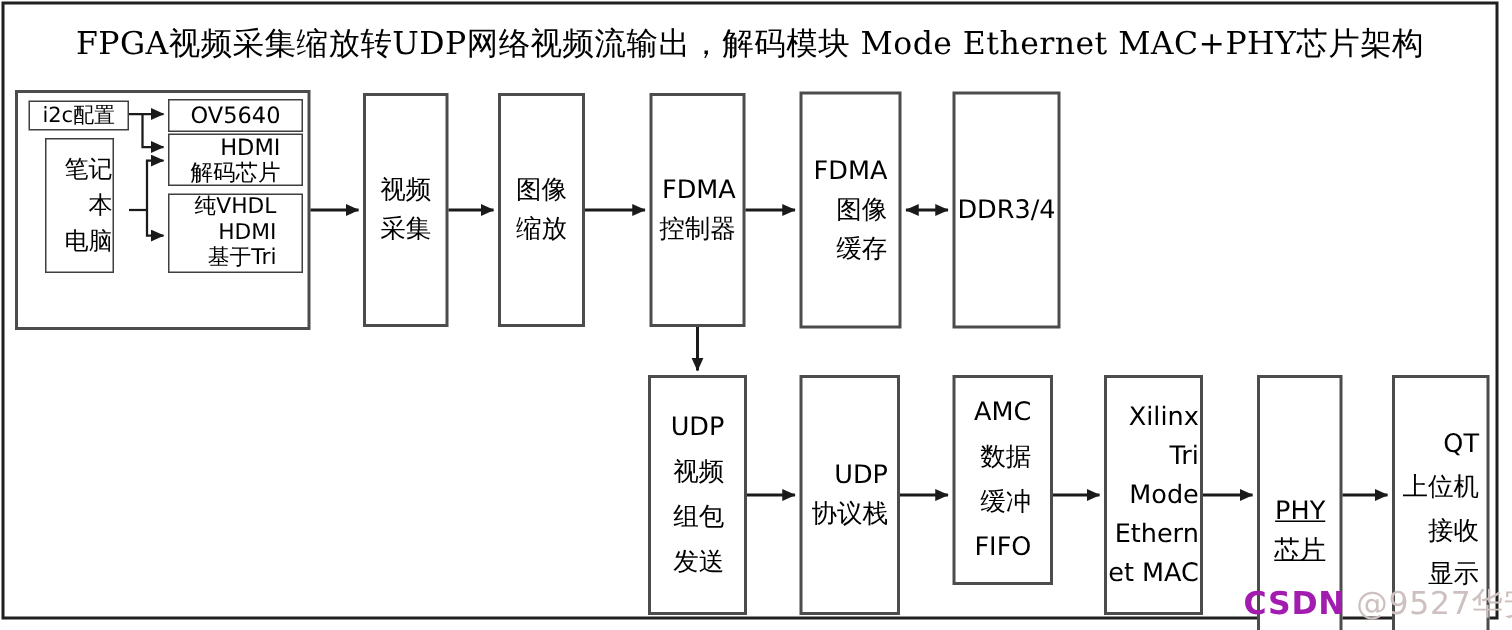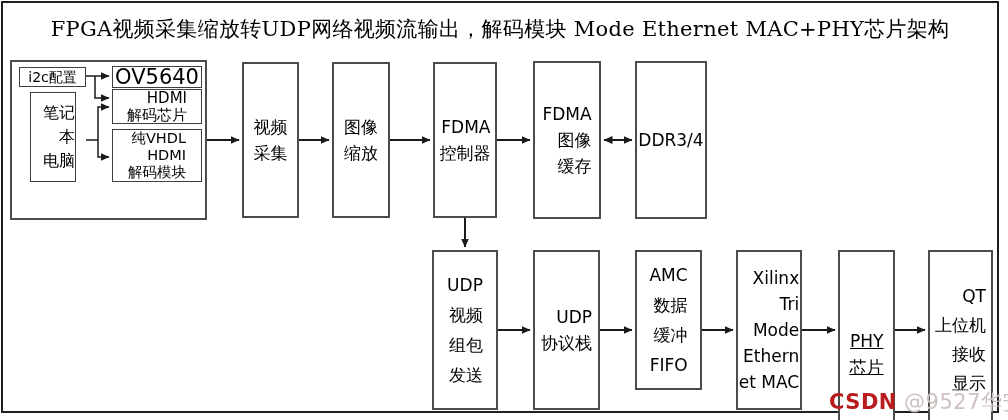--- a/index.html
+++ b/index.html
@@ -29,21 +29,21 @@
     display:flex;align-items:center;justify-content:center;
     text-align:right;
     white-space:pre-line;
     box-sizing:border-box;
     font-size:17px;line-height:26px;
   }
   .thin{border-width:1px;border-color:#3f3f3f;}
   
   #grp-source{position:absolute;left:10px;top:60px;width:197px;height:160px;border:2px solid #4c4c4c;box-sizing:border-box;background:#fff;}
   #b-i2c    {left:19px;top:67px;width:67px;height:20px;font-size:14px;line-height:16px;}
-  #b-ov5640 {left:112px;top:66px;width:90px;height:22px;font-size:21px;line-height:17px;}
+  #b-ov5640 {left:112px;top:66px;width:90px;height:22px;font-size:15px;line-height:17px;}
   #b-hdmichip{left:112px;top:89px;width:90px;height:35px;font-size:15px;line-height:17px;}
   #b-laptop {left:30px;top:92px;width:46px;height:90px;font-size:16px;line-height:24px;}
   #b-vhdl   {left:112px;top:129px;width:90px;height:53px;font-size:14.5px;line-height:17px;}
   #b-colorbar{left:19px;top:188px;width:183px;height:23px;font-size:15px;line-height:17px;}
   
   #b-capture{left:242px;top:62px;width:57px;height:156px;}
   #b-scale  {left:332px;top:62px;width:58px;height:156px;}
   #b-fdmactl{left:433px;top:62px;width:64px;height:156px;}
   #b-fdmabuf{left:533px;top:61px;width:68px;height:158px;}
   #b-ddr    {left:635px;top:61px;width:72px;height:158px;}
@@ -52,42 +52,42 @@
   #b-udpstack{left:533px;top:250px;width:67px;height:160px;}
   #b-amcfifo{left:635px;top:250px;width:67px;height:140px;line-height:30px;}
   #b-trimac {left:736px;top:250px;width:66px;height:160px;line-height:26px;}
   #b-phy    {left:838px;top:250px;width:57px;height:208px;text-decoration:underline;}
   #b-qthost {left:928px;top:250px;width:65px;height:180px;line-height:29px;}
   #wires{position:absolute;left:0;top:0;pointer-events:none;}
   #watermark{
     position:absolute;left:829px;top:388px;
     font-size:21px;letter-spacing:.5px;white-space:nowrap;
   }
-  #watermark .wm-logo{color:#b91c1c;font-weight:bold;}
+  #watermark .wm-logo{color:#a21caf;font-weight:bold;}
   #watermark .wm-user{color:#cfc0c0;}
 </style>
 </head>
 <body>
 
 <div id="stage">
 
   <div id="frame"></div>
 
   <div id="title">FPGA视频采集缩放转UDP网络视频流输出，解码模块 Mode Ethernet MAC+PHY芯片架构</div>
 
   <div id="grp-source"></div>
   <div class="box thin" id="b-i2c">i2c配置</div>
   <div class="box thin" id="b-ov5640">OV5640</div>
   <div class="box thin" id="b-hdmichip">HDMI
 解码芯片</div>
   <div class="box thin" id="b-laptop">笔记本
 电脑</div>
   <div class="box thin" id="b-vhdl">纯VHDL
 HDMI
-解码模块</div>
+基于Tri</div>
 
   <div class="box" id="b-capture">视频
 采集</div>
   <div class="box" id="b-scale">图像
 缩放</div>
   <div class="box" id="b-fdmactl">FDMA
 控制器</div>
   <div class="box" id="b-fdmabuf">FDMA
 图像
 缓存</div>

